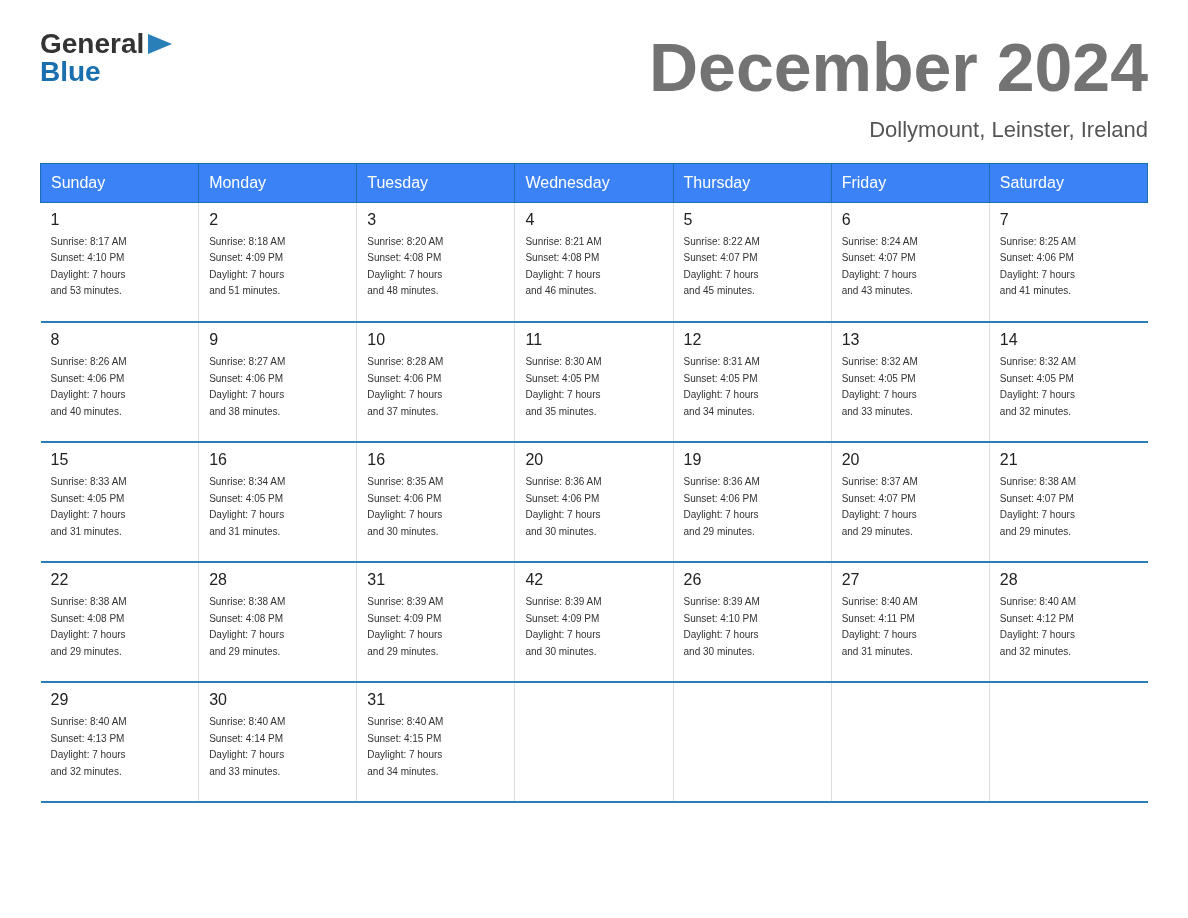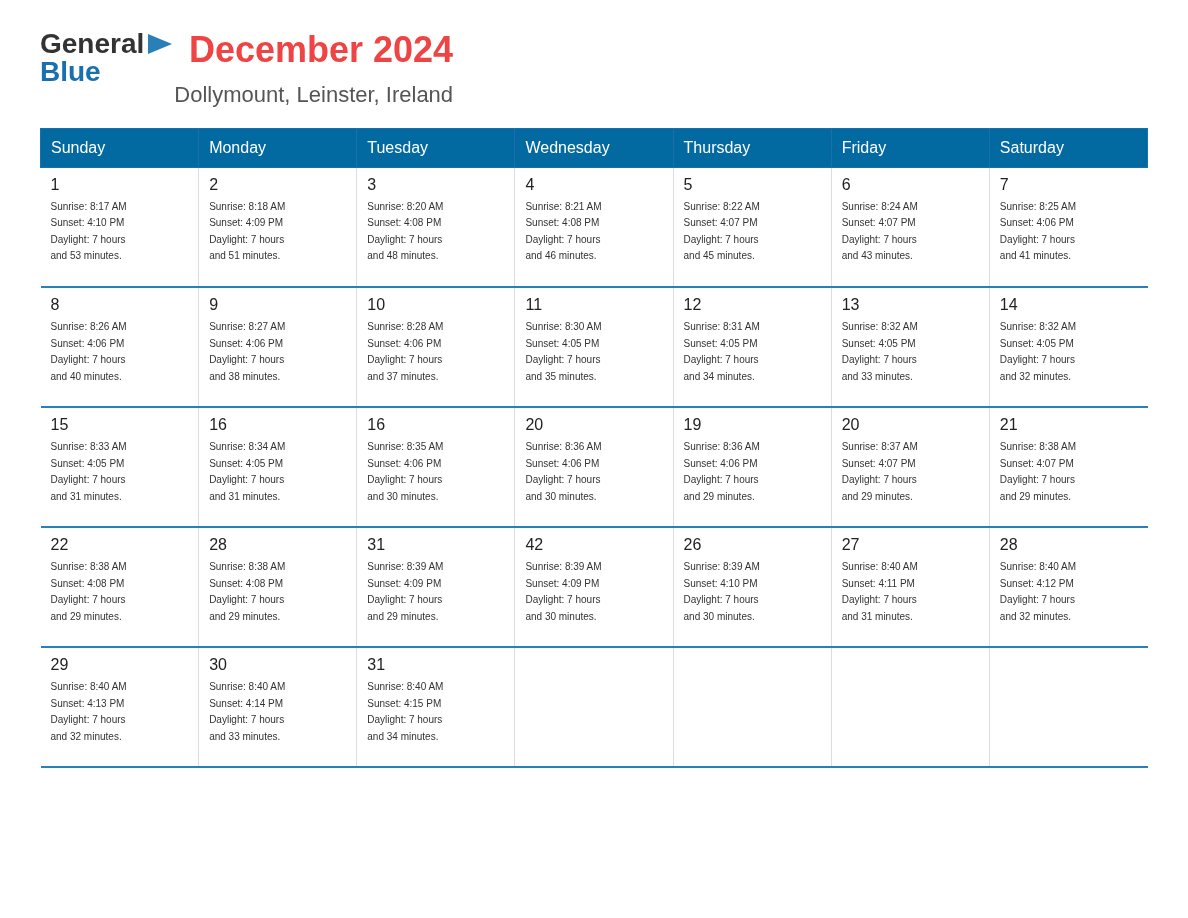--- a/index.html
+++ b/index.html
@@ -5,20 +5,21 @@
     * { box-sizing: border-box; margin: 0; padding: 0; }
     body {
       font-family: Arial, sans-serif;
       background: #fff;
       padding: 30px 40px;
       width: 1188px;
       min-height: 918px;
     }
     .header {
       display: flex;
+      justify-content: space-between;
       align-items: flex-start;
       margin-bottom: 20px;
     }
     .logo {
       display: flex;
       align-items: center;
       gap: 4px;
     }
     .logo-text-general {
       font-size: 28px;
@@ -32,37 +33,37 @@
     }
     .logo-icon {
       width: 28px;
       height: 28px;
       margin-left: 2px;
     }
     .title-section {
       text-align: right;
     }
     .month-title {
-      font-size: 36px;
+      font-size: 68px;
       font-weight: bold;
-      color: #ef4444;
+      color: #737373;
       line-height: 1.1;
     }
     .location {
       font-size: 22px;
       color: #555;
       margin-top: 12px;
     }
     table {
       width: 100%;
       border-collapse: collapse;
       table-layout: fixed;
     }
     thead tr {
-      background-color: #0369a1;
+      background-color: #3b82f6;
     }
     thead th {
       color: #fff;
       font-size: 16px;
       font-weight: normal;
       padding: 10px 10px;
       text-align: left;
       border: 1px solid #1a6faf;
     }
     tbody tr {

